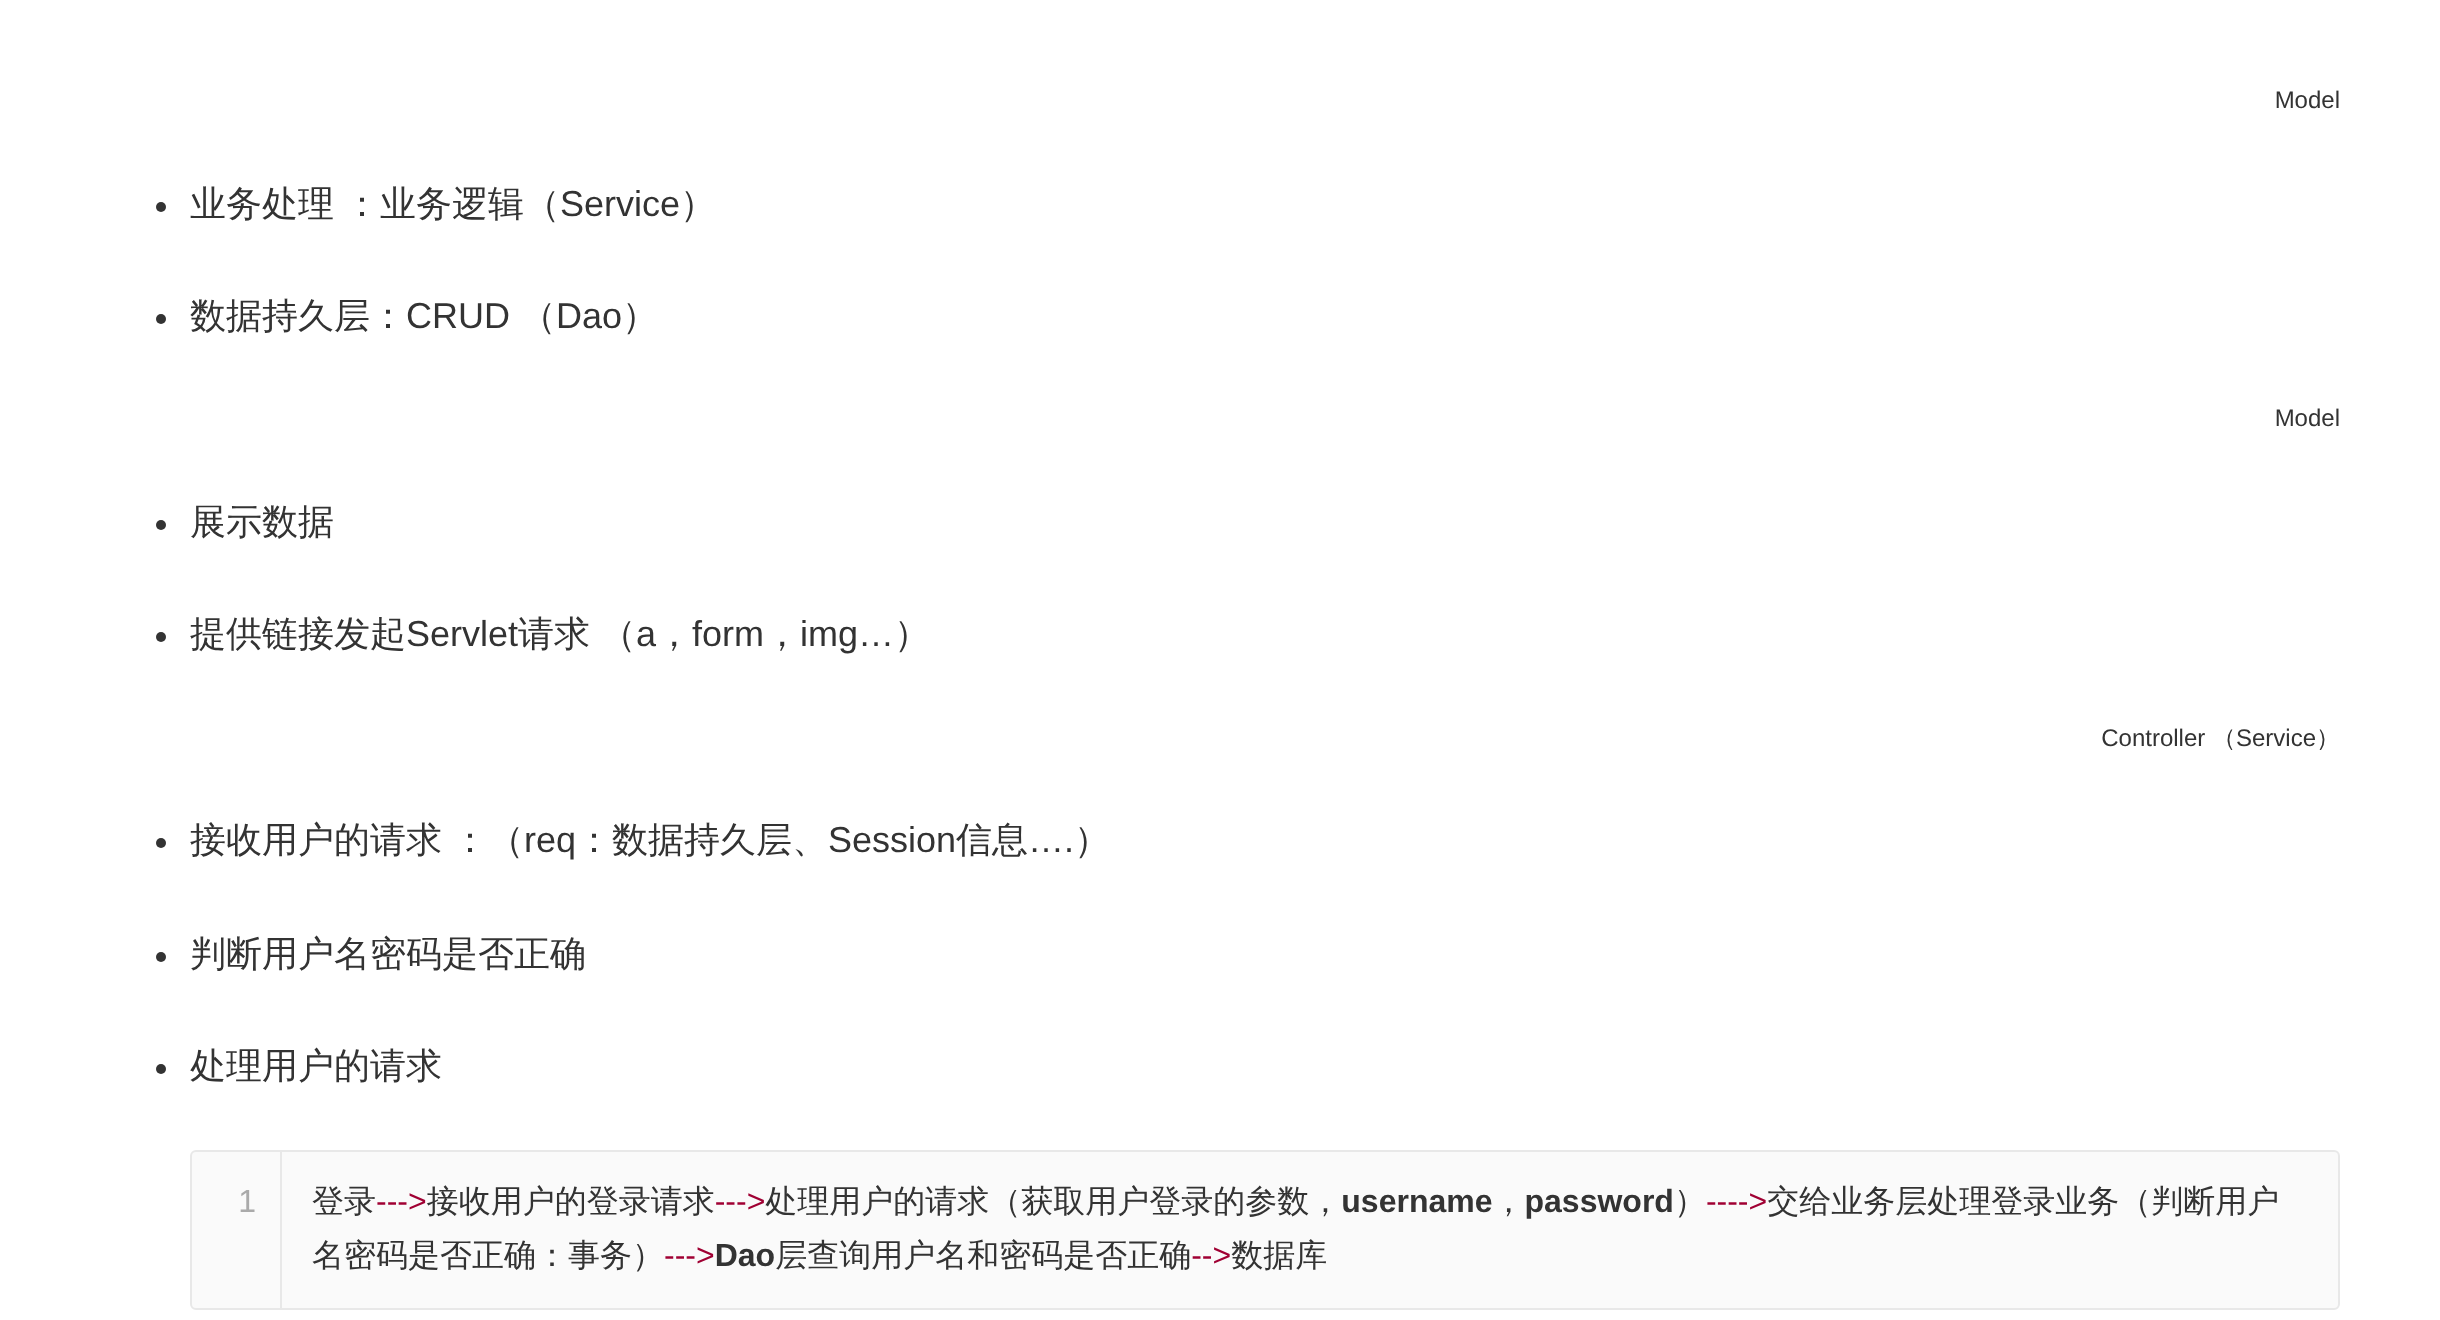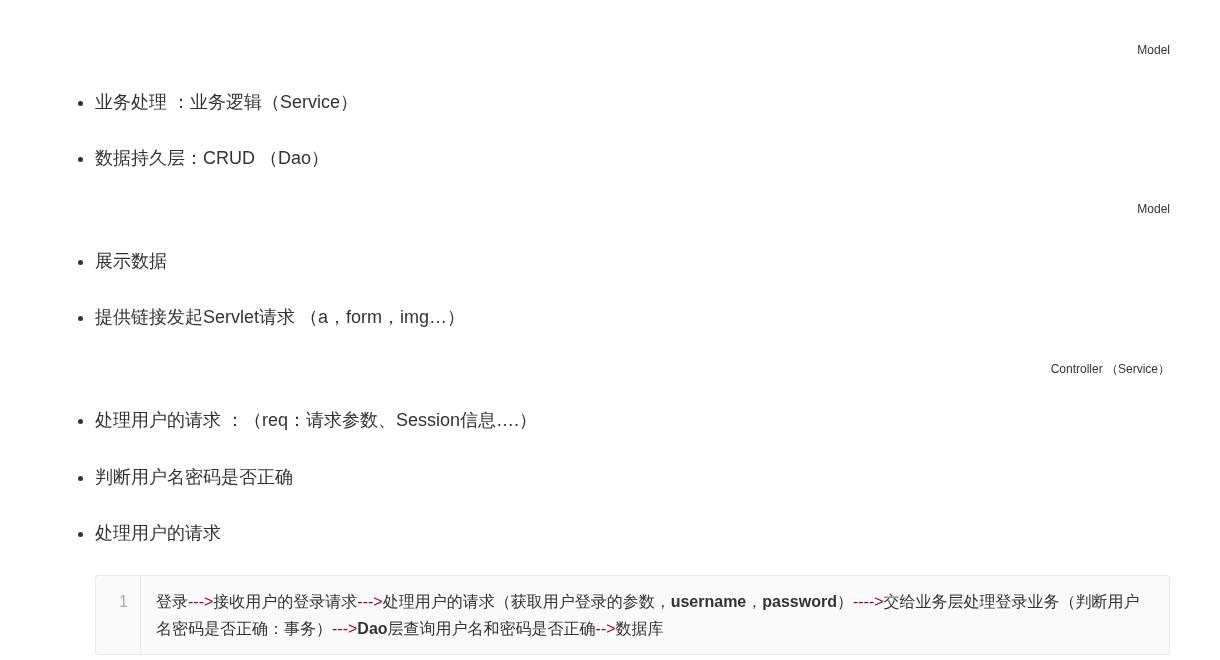--- a/index.html
+++ b/index.html
@@ -68,21 +68,21 @@
 </ul>
 
 <div class="section-heading">Model</div>
 <ul>
   <li>展示数据</li>
   <li>提供链接发起Servlet请求 （a，form，img…）</li>
 </ul>
 
 <div class="section-heading">Controller  （Service）</div>
 <ul>
-  <li>处理用户的请求 ：（req：请求参数、Session信息….）</li>
+  <li>接收用户的请求 ：（req：数据持久层、Session信息….）</li>
   <li>判断用户名密码是否正确</li>
   <li>处理用户的请求</li>
 </ul>
 
 <div class="code-block">
   <div class="line-numbers">1</div>
   <div class="code-content" id="code-content"><span>登录</span><span class="arrow">---&gt;</span><span>接收用户的登录请求</span><span class="arrow">---&gt;</span><span>处理用户的请求（获取用户登录的参数，</span><span class="keyword">username</span><span>，</span><span class="keyword">password</span><span>）</span><span class="arrow">----&gt;</span><span>交给业务层处理登录业务（判断用户名密码是否正确：事务）</span><span class="arrow">---&gt;</span><span class="keyword">Dao</span><span>层查询用户名和密码是否正确</span><span class="arrow">--&gt;</span><span>数据库</span></div>
 </div>
 
 </body></html>

